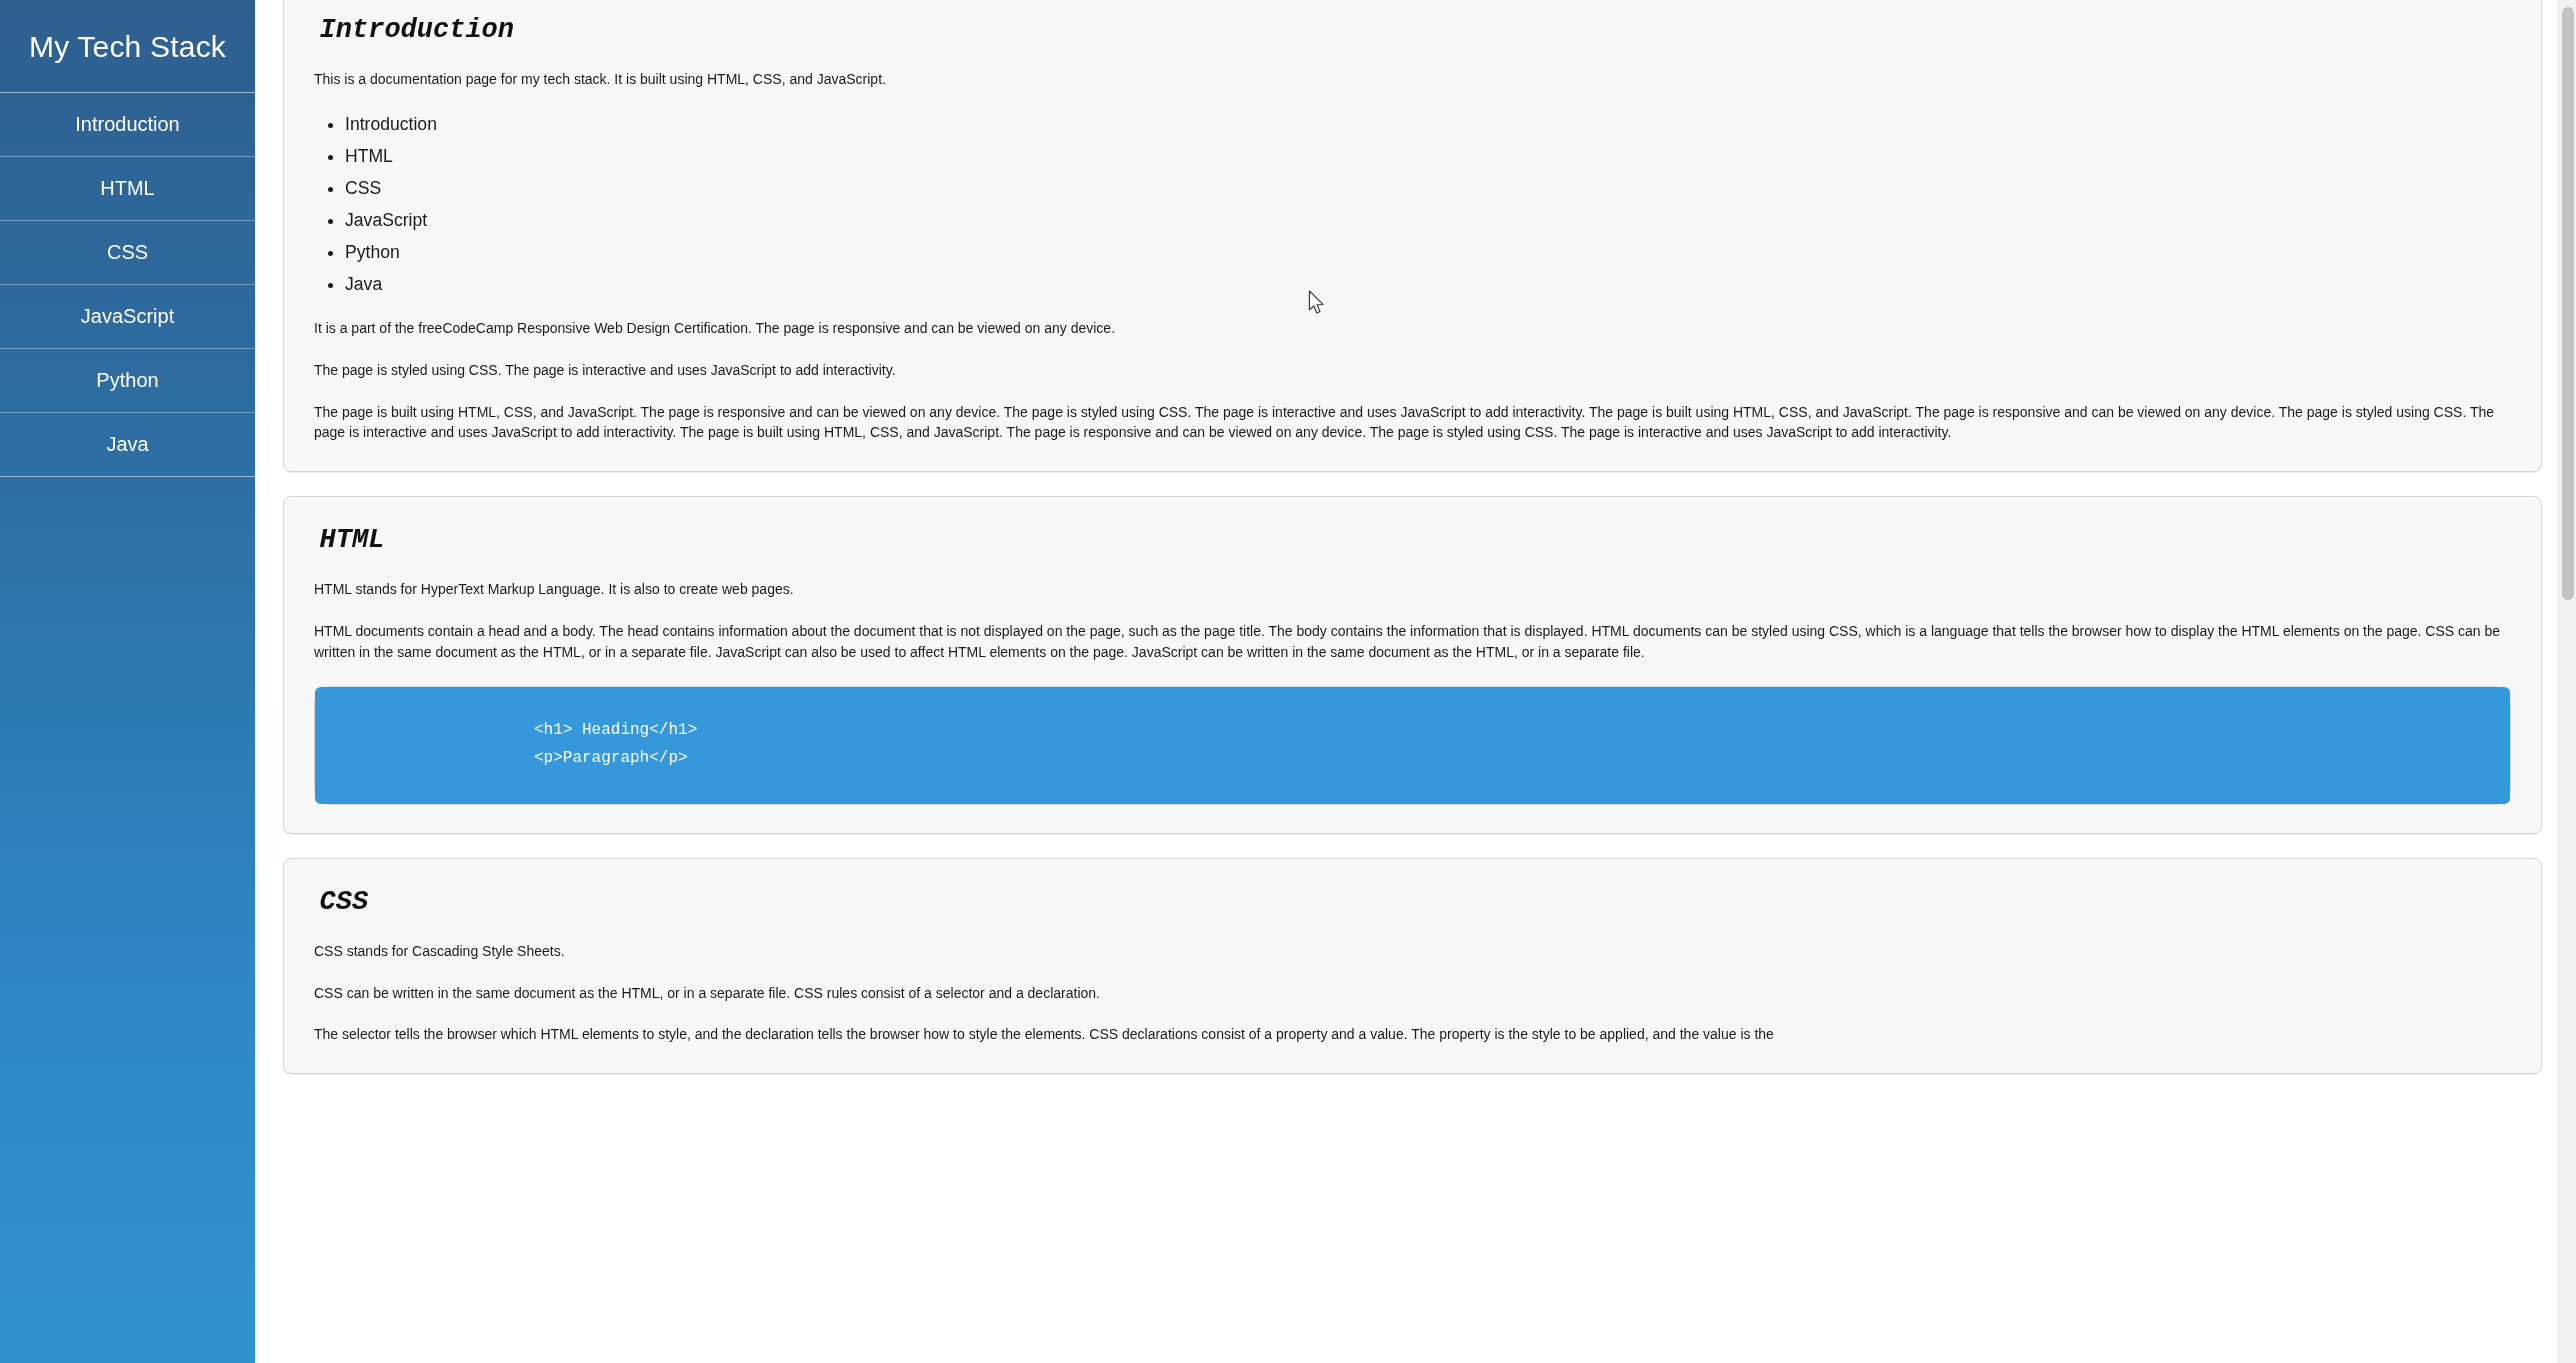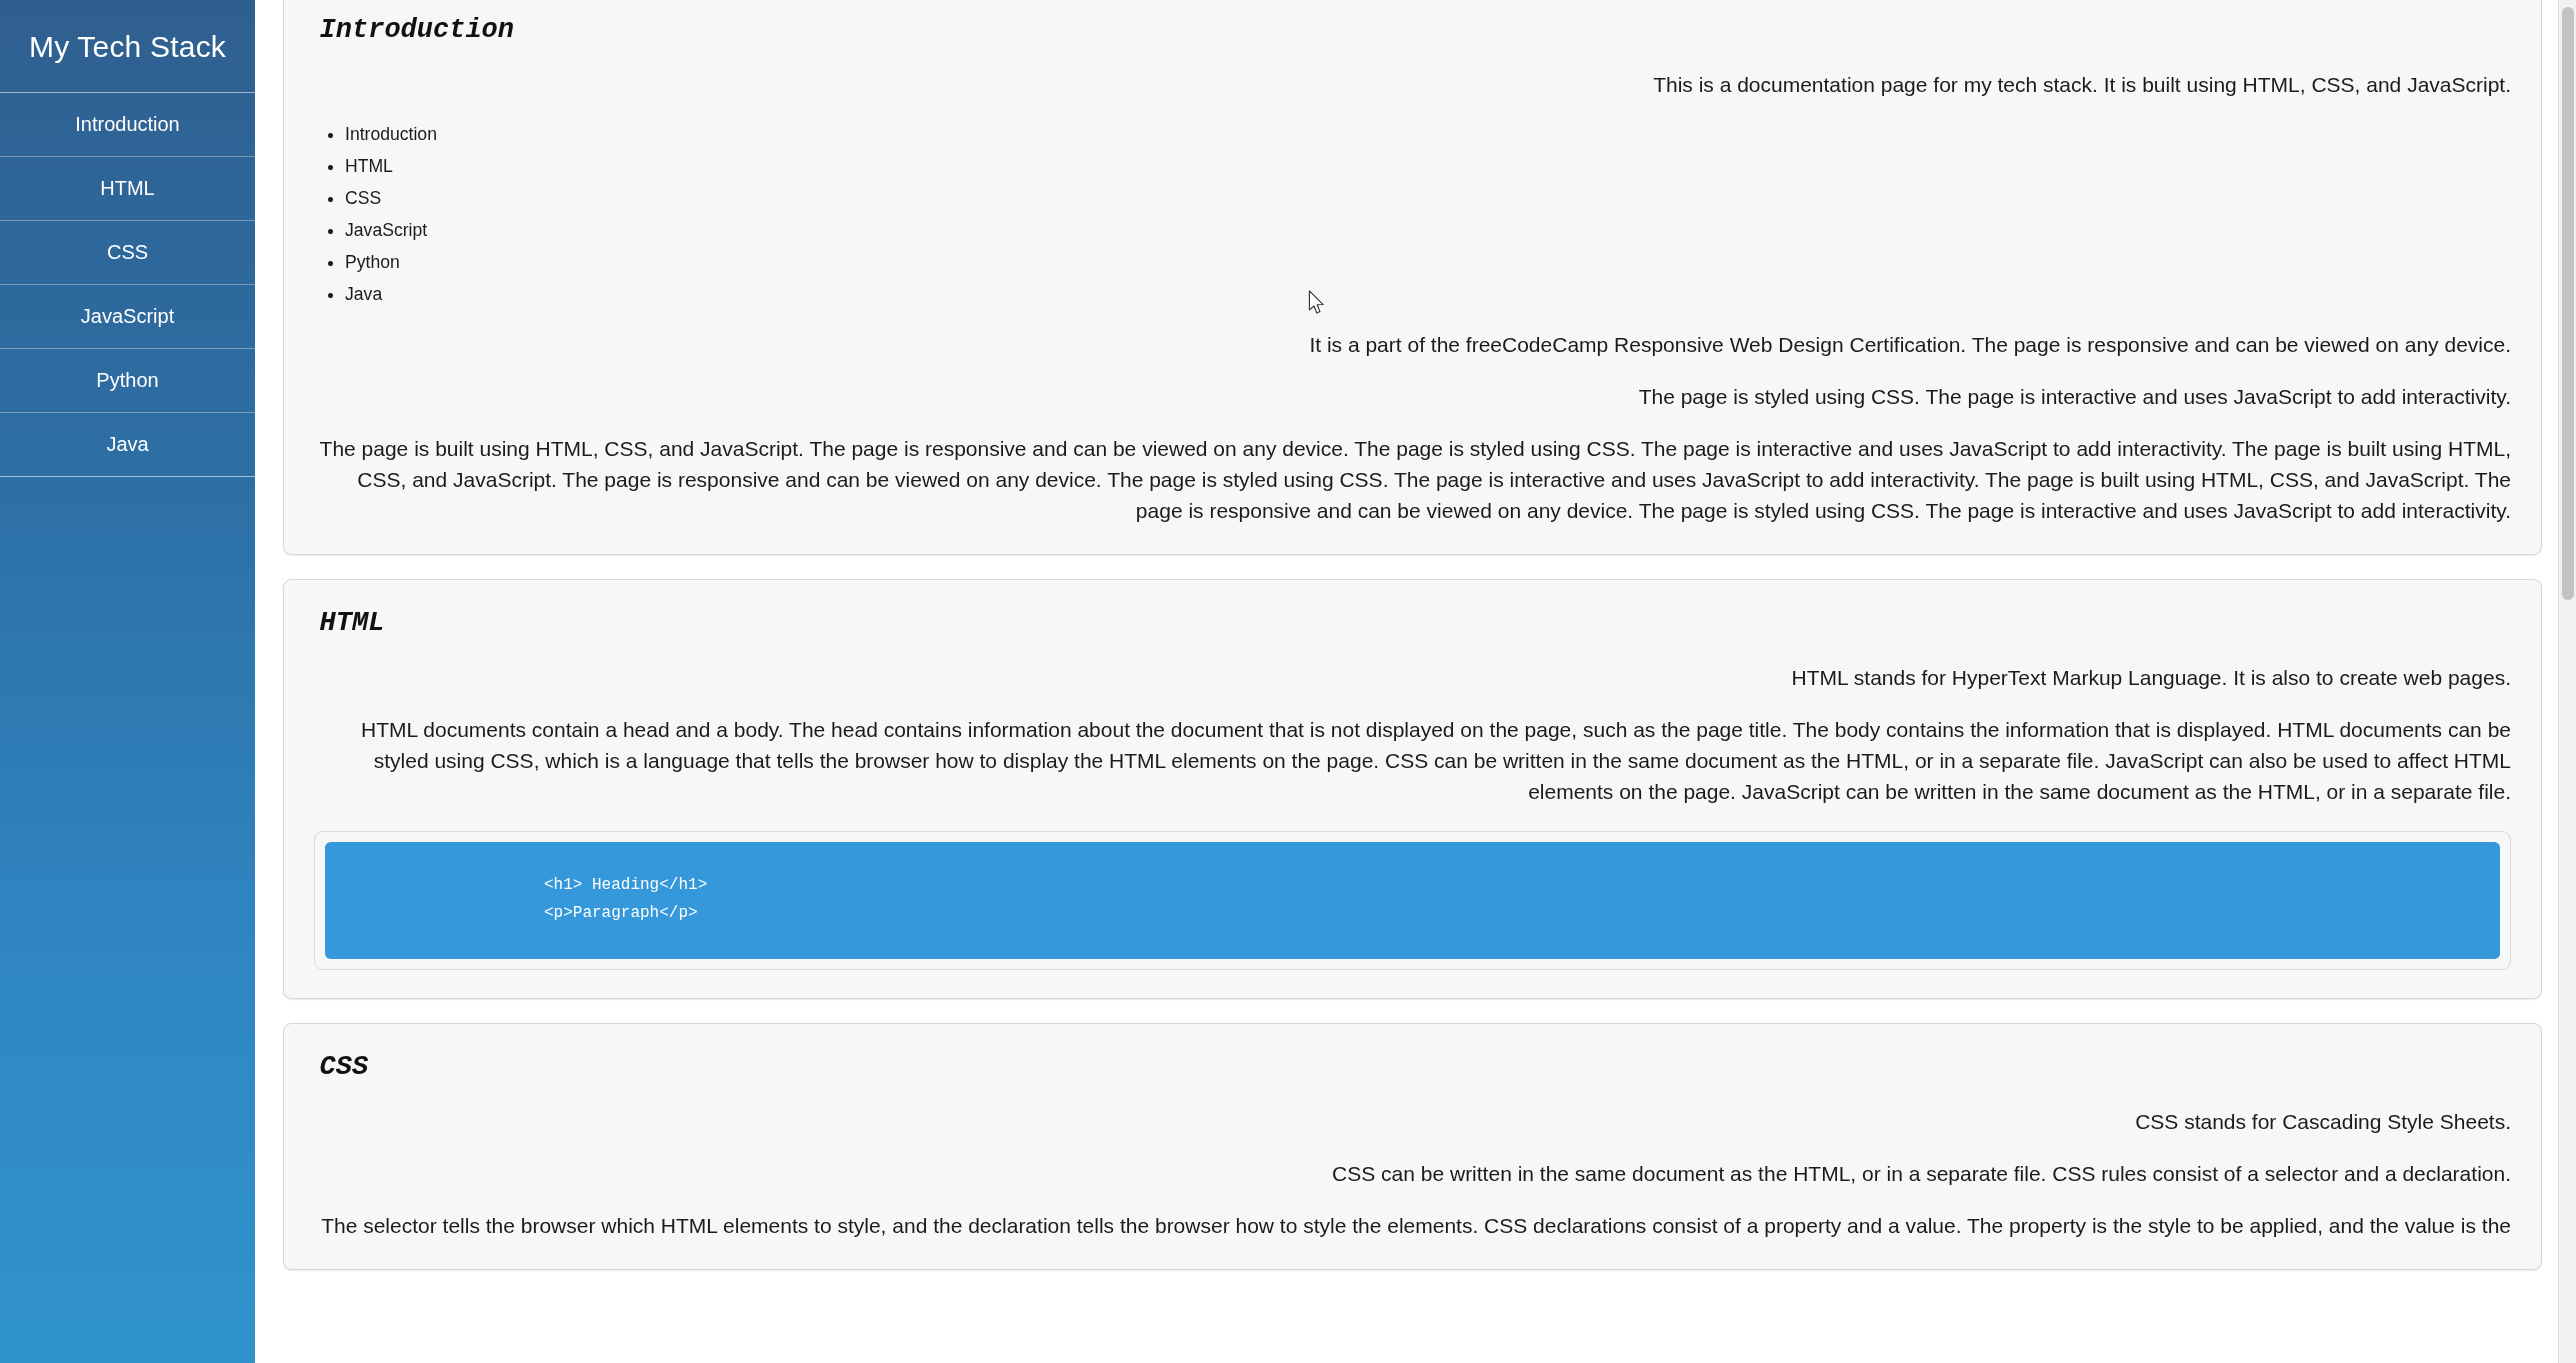--- a/index.html
+++ b/index.html
@@ -97,44 +97,42 @@
   .section-title {
     font-family: "Liberation Mono", monospace;
     font-style: italic;
     font-weight: bold;
     font-size: 27px;
     color: #111111;
     margin: 4.2px 0 24px 5.6px;
   }
 
   .para {
-    font-size: 21px;
+    font-size: 14px;
     line-height: 1.48;
     color: #1b1b1b;
     margin: 0 0 21px 0;
-    text-align: right;
   }
   .para:last-child { margin-bottom: 0; }
 
   .bullets {
     margin: 0 0 21px 0;
     padding-left: 31px;
   }
   .bullets li {
     font-size: 17.6px;
     line-height: 1.5;
     color: #1b1b1b;
     margin-bottom: 5.6px;
   }
 
   .code-wrap {
     background: #f7f7f7;
     border: 0.7px solid #d9d9d9;
-    border-radius: 9px;
-    padding: 10px;
+    border-radius: 17px;
     margin-top: 24px;
   }
   .code-block {
     background: #3498db;
     border-radius: 5.6px;
     color: #ffffff;
     font-family: "Liberation Mono", monospace;
     font-size: 16px;
     line-height: 1.7;
     padding: 30px 0 32px 0;

